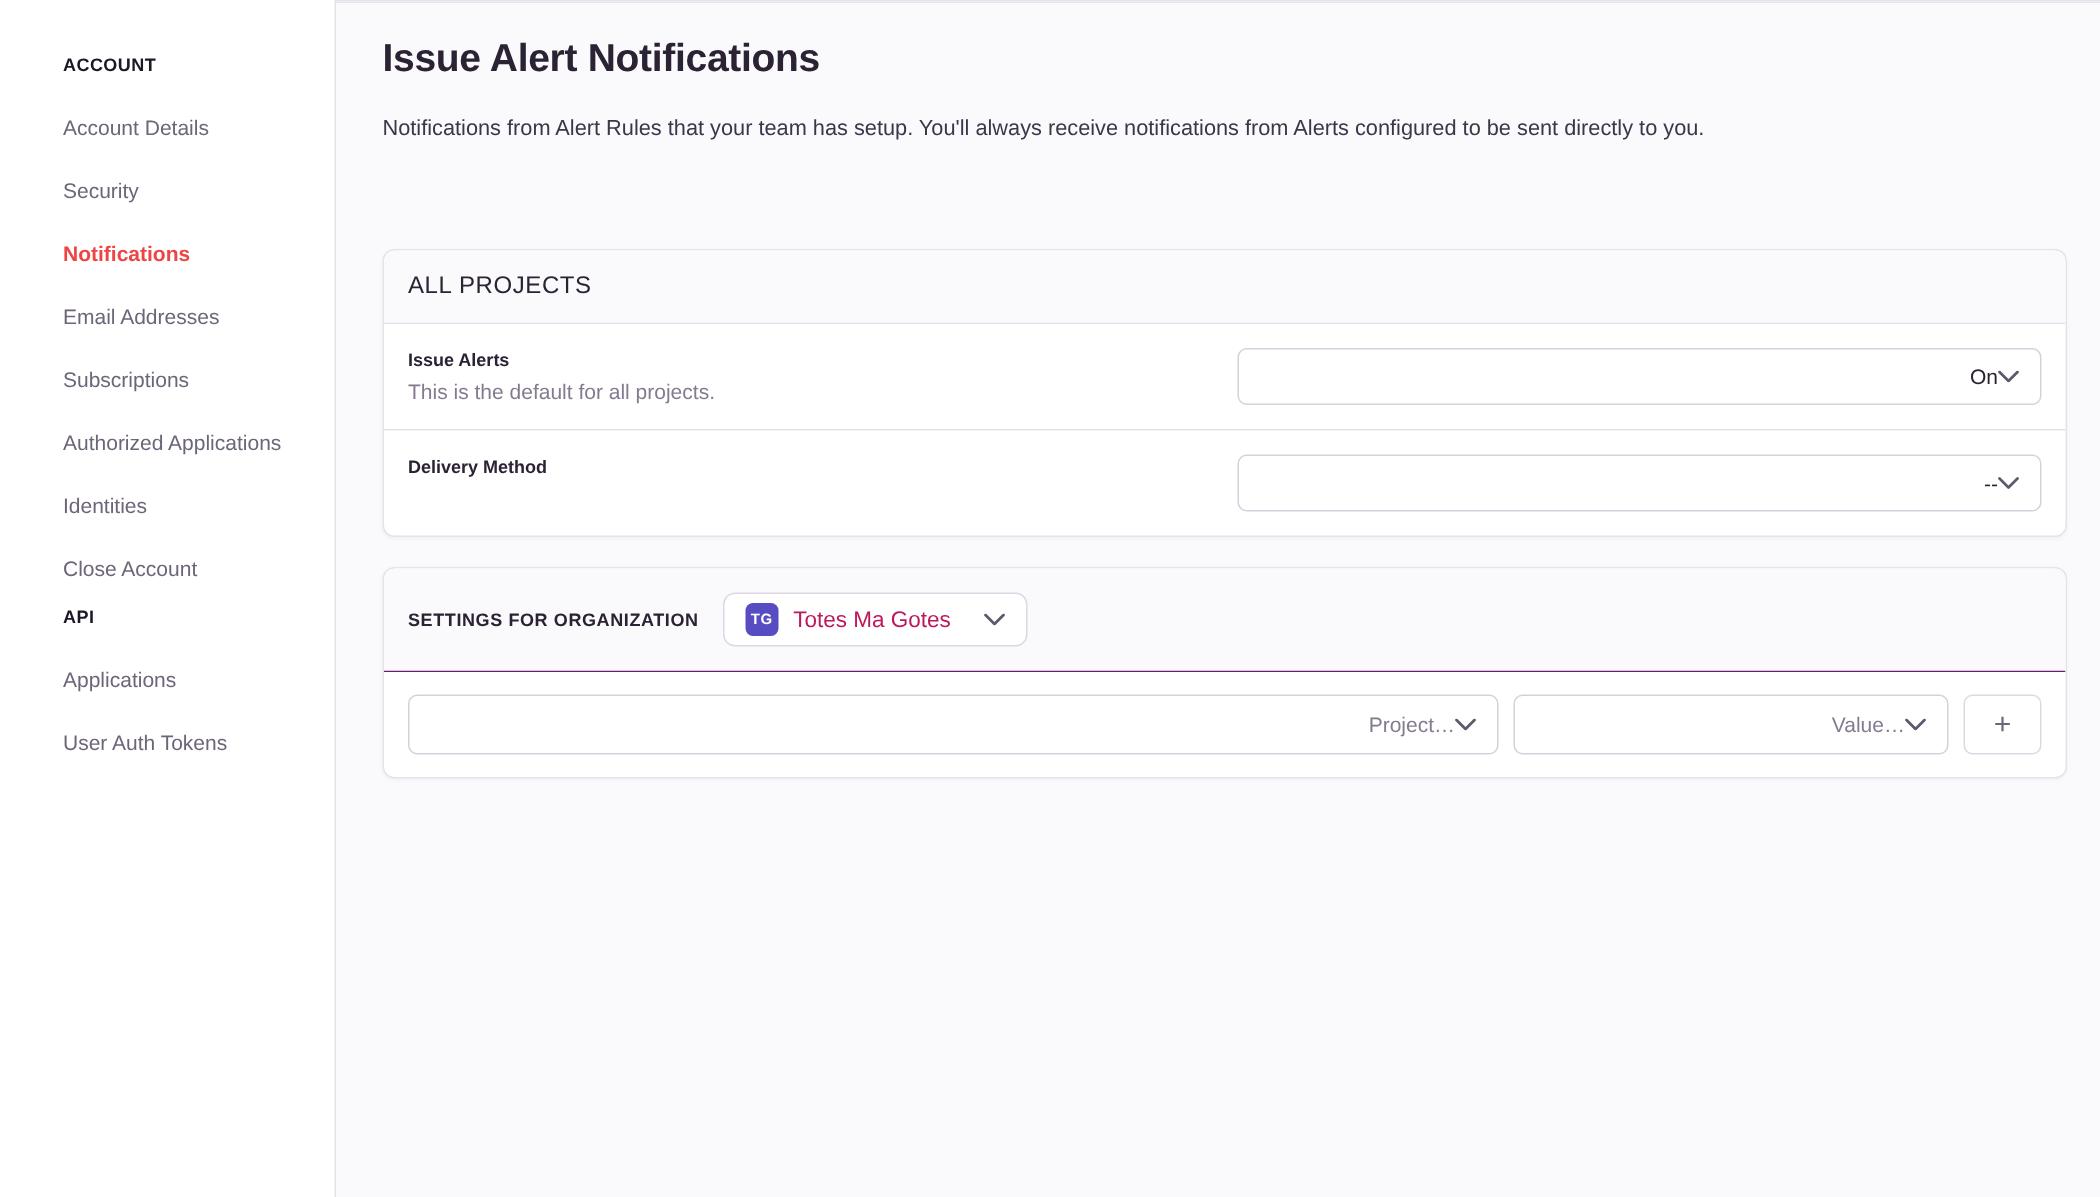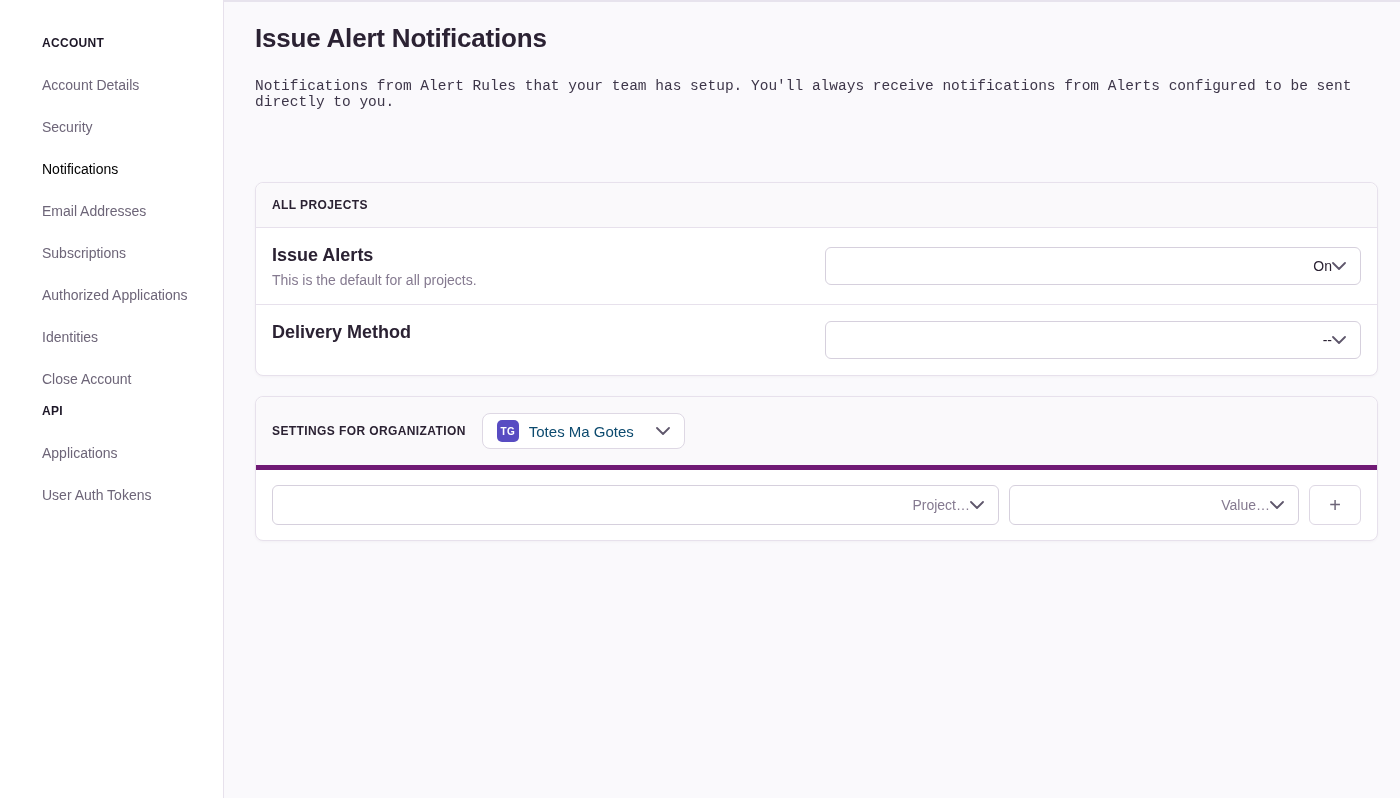--- a/index.html
+++ b/index.html
@@ -29,62 +29,61 @@
   }
   .nav-item {
     display: block;
     font-size: 14px; line-height: 14px;
     color: #6d6578;
     margin-bottom: 18px;
     text-decoration: none;
     cursor: pointer;
     margin-top: 28px;
   }
-  .nav-item.active { color: #000000; font-weight: 400; }
+  .nav-item.active { color: #ef4444; font-weight: 700; }
 
   
   .main {
     margin-left: 224px;
     padding: 21px 23px 16px 29px;
   }
   .page-title {
     font-size: 26px; font-weight: 700; color: #2b2233;
     letter-spacing: -.2px;
     margin-bottom: 24px;
   }
   .page-desc {
     font-size: 14.5px; color: #3d3649;
     margin-bottom: 72px;
-    font-family: Liberation Mono, monospace;
   }
 
   .panel {
     background: #ffffff;
     border: 1px solid #e7e1ec;
     border-radius: 8px;
     box-shadow: 0 1px 3px rgba(43,34,51,.04);
     margin-bottom: 20px;
   }
   .panel-header {
     background: #faf9fb;
     border-bottom: 1px solid #e7e1ec;
     border-radius: 8px 8px 0 0;
     padding: 15px 16px;
-    font-size: 12px; font-weight: 700; color: #2b2233;
+    font-size: 16px; font-weight: 400; color: #2b2233;
     letter-spacing: .4px;
   }
 
   
   .field-row {
     display: flex;
     border-bottom: 1px solid #e7e1ec;
   }
   .field-row:last-child { border-bottom: none; }
   .field-left { flex: 1 1 50%; padding: 17px 8px 16px 16px; }
-  .field-label { font-size: 18px; font-weight: 600; color: #2b2233; margin-bottom: 6px; }
+  .field-label { font-size: 12px; font-weight: 600; color: #2b2233; margin-bottom: 6px; }
   .field-help  { font-size: 14px; color: #857a90; }
   .field-right {
     flex: 0 0 50%;
     padding: 16px 16px 16px 8px;
     display: flex; align-items: center;
   }
 
   .select-box {
     width: 100%; height: 38px;
     background: #fff;
@@ -95,21 +94,21 @@
     font-size: 14px; color: #2b2233;
     cursor: pointer;
   }
   .select-box .placeholder { color: #857a90; }
   .chevron { flex: 0 0 auto; display: block; }
 
   
   .org-header {
     display: flex; align-items: center;
     background: #faf9fb;
-    border-bottom: 5px solid #701a75;
+    border-bottom: 1px solid #701a75;
     border-radius: 8px 8px 0 0;
     padding: 16px;
   }
   .org-header-label {
     font-size: 12px; font-weight: 700; color: #2b2233;
     letter-spacing: .4px;
   }
   .org-switcher {
     margin-left: 16px;
     height: 36px;
@@ -121,21 +120,21 @@
     cursor: pointer;
   }
   .org-avatar {
     width: 22px; height: 22px;
     background: #584cc2;
     border-radius: 5px;
     color: #fff; font-size: 10px; font-weight: 700;
     display: flex; align-items: center; justify-content: center;
     letter-spacing: .3px;
   }
-  .org-name { margin-left: 10px; font-size: 15px; font-weight: 500; color: #0c4a6e; }
+  .org-name { margin-left: 10px; font-size: 15px; font-weight: 500; color: #be185d; }
   .org-switcher .chevron { margin-left: 22px; }
 
   .filter-row {
     display: flex; align-items: center;
     padding: 15px 16px;
     gap: 10px;
   }
   .filter-row .select-box { height: 40px; }
   .project-select { flex: 1 1 auto; }
   .value-select  { flex: 0 0 290px; }

